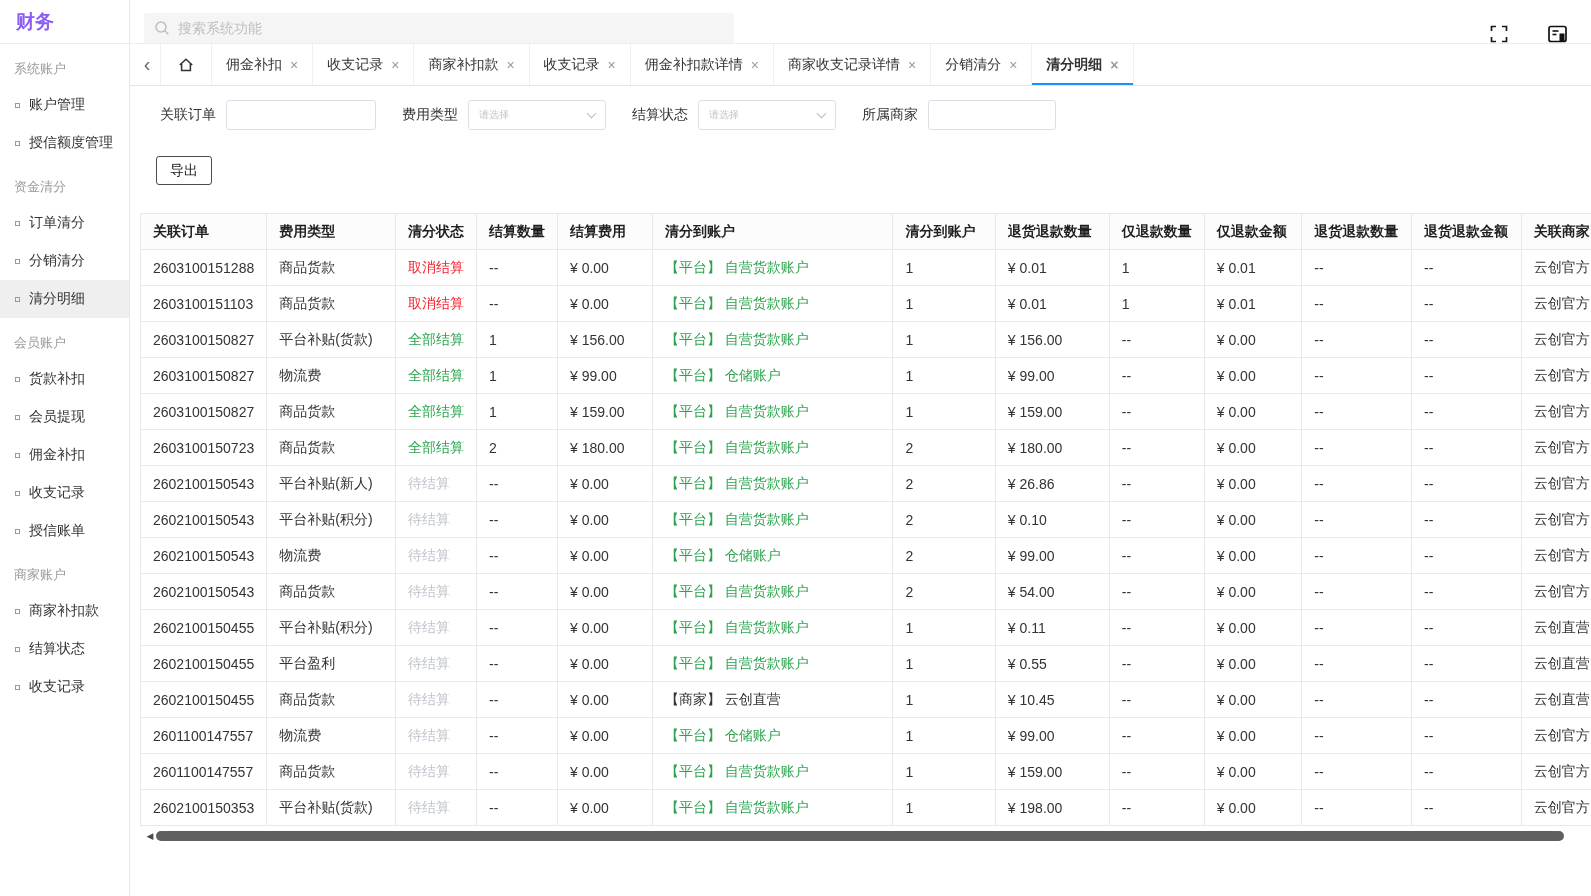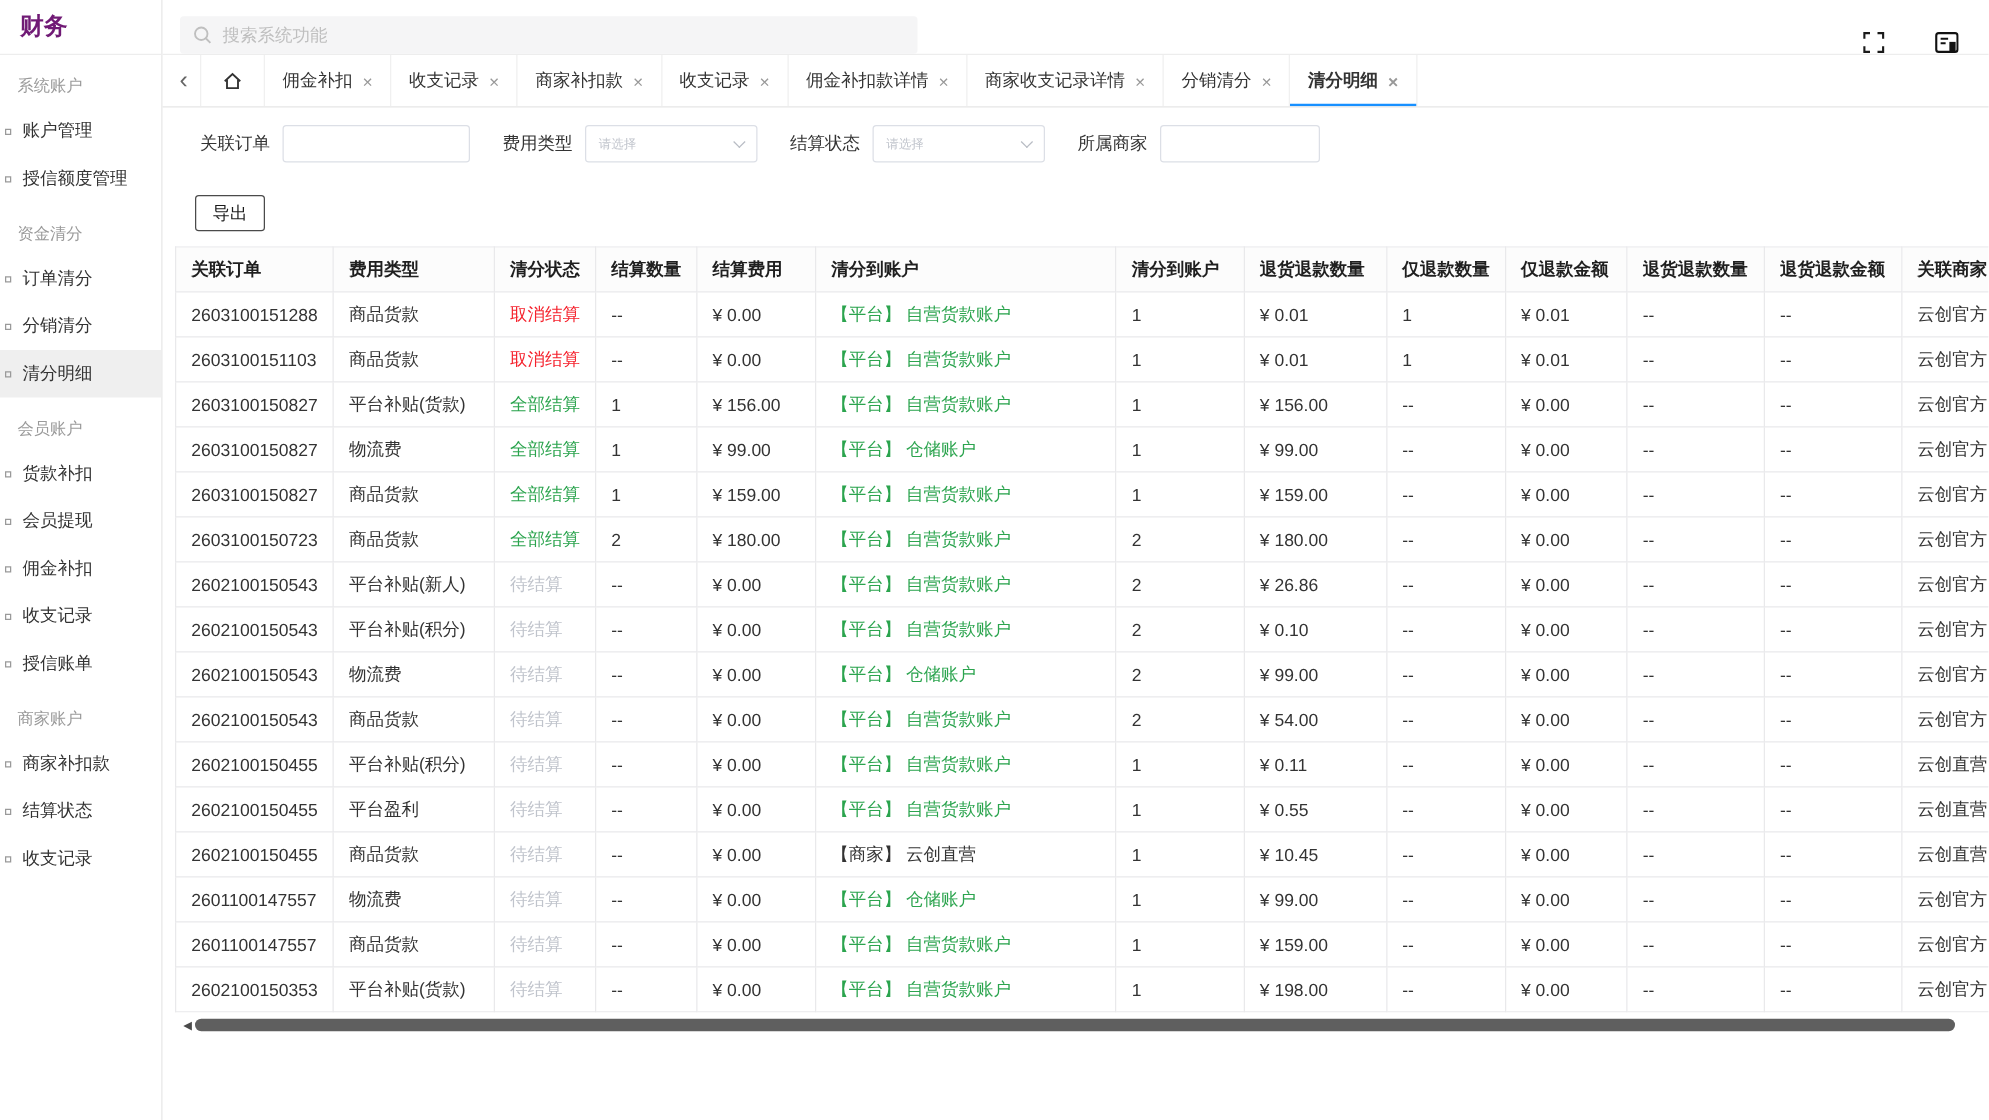--- a/index.html
+++ b/index.html
@@ -6,23 +6,23 @@
     --accent:#1890ff; --green:#2ba44e; --red:#f5222d; --pending:#c0c4cc;
     --border:#e9e9eb;
   }
   *{box-sizing:border-box;margin:0;padding:0}
   html,body{width:1591px;height:896px;overflow:hidden;background:#fff}
   body{font-family:"Liberation Sans","DejaVu Sans",sans-serif;font-size:14px;color:#333}
   .app{display:flex;width:1591px;height:896px}
 
   
   .sidebar{width:130px;flex:none;border-right:1px solid #e7e7e7;background:#fff}
-  .logo{height:44px;line-height:44px;padding-left:16px;font-size:19px;font-weight:bold;color:#701a75;border-bottom:1px solid #ededed}
+  .logo{height:44px;line-height:44px;padding-left:16px;font-size:19px;font-weight:bold;color:#8b5cf6;border-bottom:1px solid #ededed}
   .side-section-title{color:#9a9a9a;font-size:13px;padding:16px 0 8px 14px}
-  .side-item{height:38px;display:flex;align-items:center;padding-left:4px;gap:9px;cursor:pointer;font-size:14px;color:#333;white-space:nowrap}
+  .side-item{height:38px;display:flex;align-items:center;padding-left:15px;gap:9px;cursor:pointer;font-size:14px;color:#333;white-space:nowrap}
   .side-item.active{background:#efefef}
   .bullet{width:5px;height:5px;border:1px solid #9a9a9a;flex:none;display:inline-block}
 
   
   .main{flex:1;display:flex;flex-direction:column;min-width:0}
   .topbar{height:44px;flex:none;display:flex;align-items:flex-end;padding:0 24px 0 14px;border-bottom:1px solid #ededed}
   .searchbox{width:590px;height:30px;background:#f5f5f6;border-radius:3px;display:flex;align-items:center;padding:0 10px;gap:8px}
   .searchbox input{border:0;background:transparent;outline:none;flex:1;font-size:14px;color:#333}
   .searchbox input::placeholder{color:#bfbfbf}
   .topbar-right{margin-left:auto;display:flex;align-items:center;gap:40px}
@@ -46,21 +46,21 @@
   .filter-row{margin:14px 0 0 20px;display:flex;align-items:center;gap:26px;flex:none;white-space:nowrap}
   .field{display:flex;align-items:center;gap:10px}
   .flabel{font-size:14px;color:#333}
   .finput{height:30px;border:1px solid #dcdfe6;border-radius:3px;padding:0 10px;font-size:14px;outline:none;color:#333;font-family:inherit}
   .w150{width:150px}.w128{width:128px}
   .fselect{width:138px;height:30px;border:1px solid #dcdfe6;border-radius:3px;display:flex;align-items:center;justify-content:space-between;padding:0 10px;color:#c0c4cc;font-size:10px;cursor:pointer;background:#fff}
   .caret{width:7px;height:7px;border-right:1.5px solid #b8bcc4;border-bottom:1.5px solid #b8bcc4;transform:rotate(45deg);margin-top:-4px;flex:none}
   .fdate{width:360px;height:30px;border:1px solid #dcdfe6;border-radius:3px;display:flex;align-items:center;padding:0 10px;gap:8px;color:#c0c4cc;background:#fff;cursor:pointer}
   .date-slot{flex:1}
   .date-sep{color:#8a8a8a;flex:none;padding:0 4px}
-  .toolbar{margin:26px 0 0 16px;flex:none}
+  .toolbar{margin:26px 0 16px 16px;flex:none}
 
   
   .table-wrap{margin-top:12px;overflow:hidden;flex:none}
   table{border-collapse:collapse;table-layout:fixed;min-width:1495px;font-size:14px;background:#fff}
   th,td{border:1px solid var(--border);height:36px;padding:0 12px;text-align:left;white-space:nowrap;overflow:hidden}
   th{font-weight:bold;color:#1f1f1f;background:#fcfcfc}
   td{color:#333}
   td.st-cancel{color:var(--red)}
   td.st-done{color:var(--green)}
   td.st-pending{color:var(--pending)}

